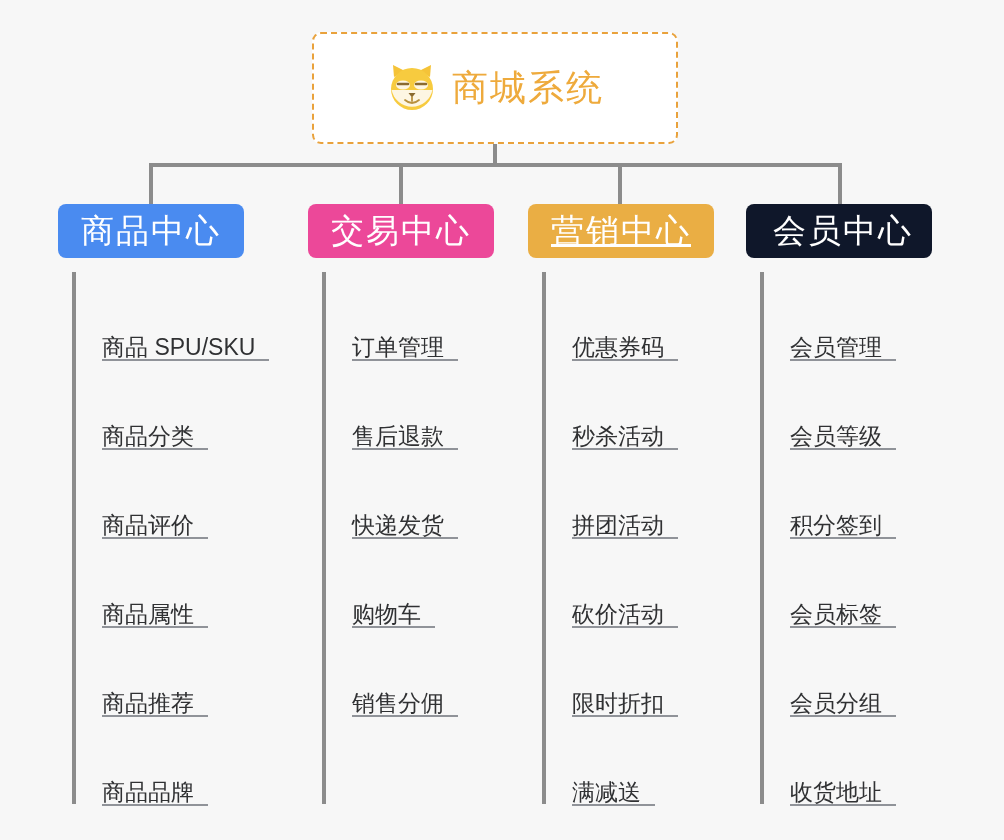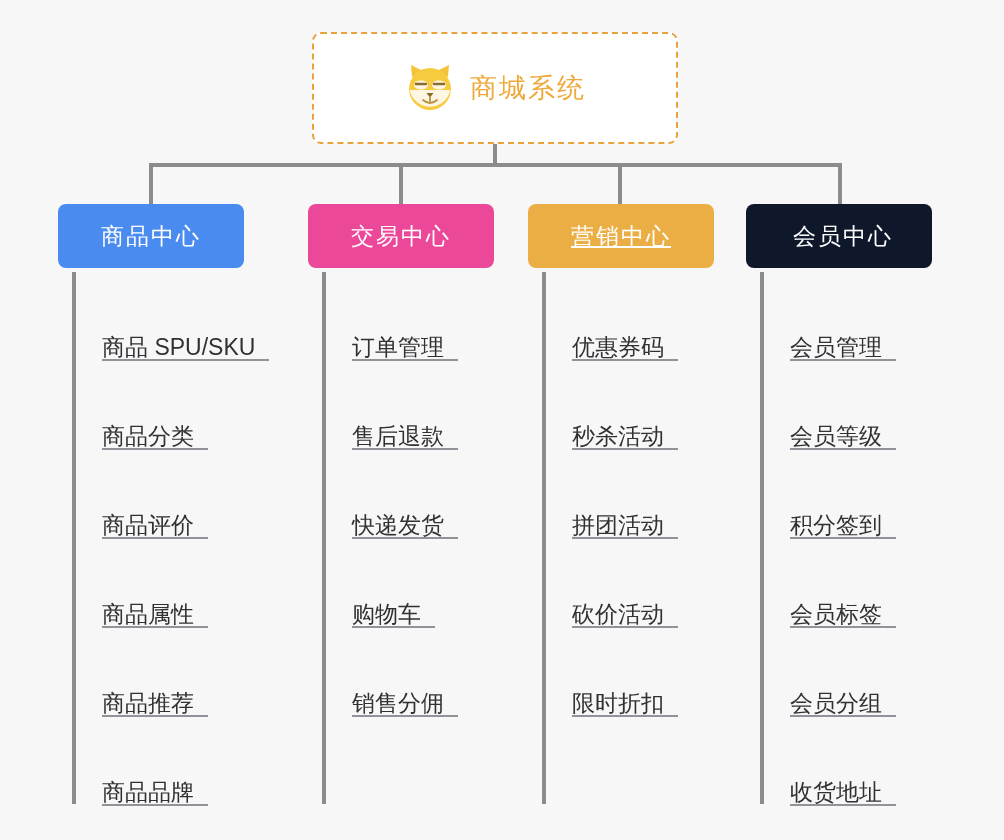--- a/index.html
+++ b/index.html
@@ -34,21 +34,21 @@
     gap: 14px;
   }
   .root-emoji {
     width: 52px;
     height: 52px;
     flex: 0 0 52px;
     position: relative;
     display: block;
   }
   .root-title {
-    font-size: 27px;
+    font-size: 36px;
     color: #eeaa3c;
     letter-spacing: 2px;
     line-height: 1;
     white-space: nowrap;
   }
 
   
   .conn {
     position: absolute;
     background: #8c8c8c;
@@ -58,27 +58,27 @@
 
   
   .column {
     position: absolute;
     top: 204px;
   }
   .cat-box {
     position: absolute;
     top: 0;
     left: 0;
-    height: 64px;
+    height: 54px;
     border-radius: 8px;
     display: flex;
     align-items: center;
     justify-content: center;
     color: #ffffff;
-    font-size: 23px;
+    font-size: 33px;
     letter-spacing: 2px;
     white-space: nowrap;
   }
   .rail {
     position: absolute;
     width: 4px;
     background: #8c8c8c;
     left: 14px;
     top: 68px;
   }
@@ -207,20 +207,23 @@
       </div>
       <div class="leaf">
         <span class="leaf-label">拼团活动</span>
       </div>
       <div class="leaf">
         <span class="leaf-label">砍价活动</span>
       </div>
       <div class="leaf">
         <span class="leaf-label">限时折扣</span>
       </div>
+      <div class="leaf">
+        <span class="leaf-label">满减送</span>
+      </div>
     </div>
   </div>
 
   <div class="column" style="left:746px; width:200px;">
     <div class="cat-box" style="width:186px; background:#0f172a;padding-left:8px;">
       <span>会员中心</span>
     </div>
     <div class="rail" style="height:532px;"></div>
     <div class="leaf-list">
       <div class="leaf">

